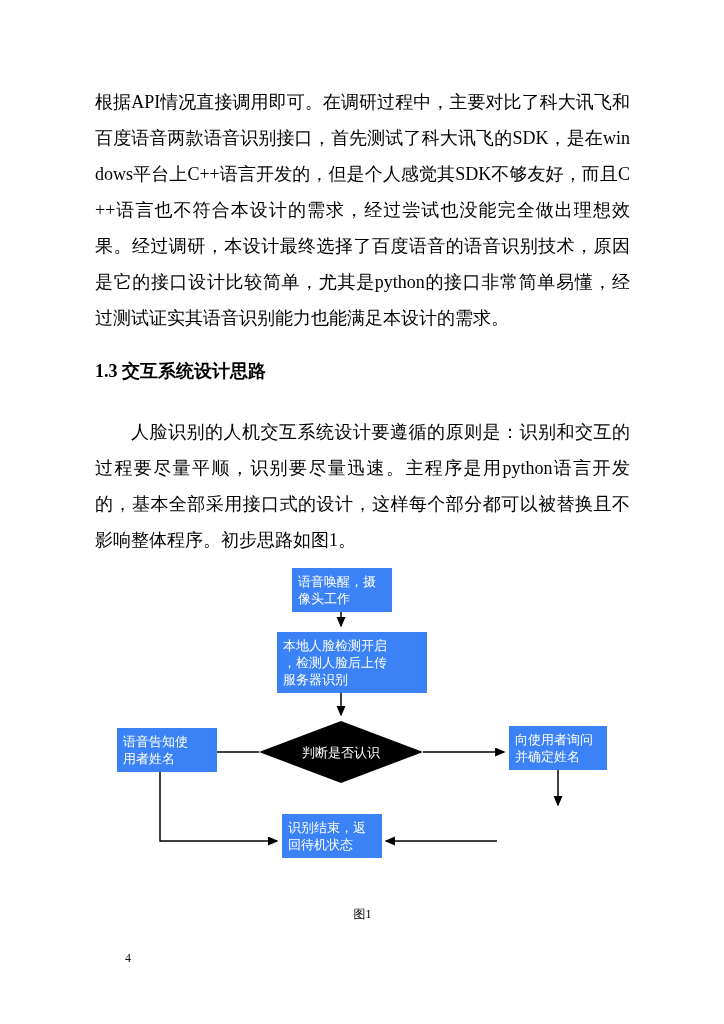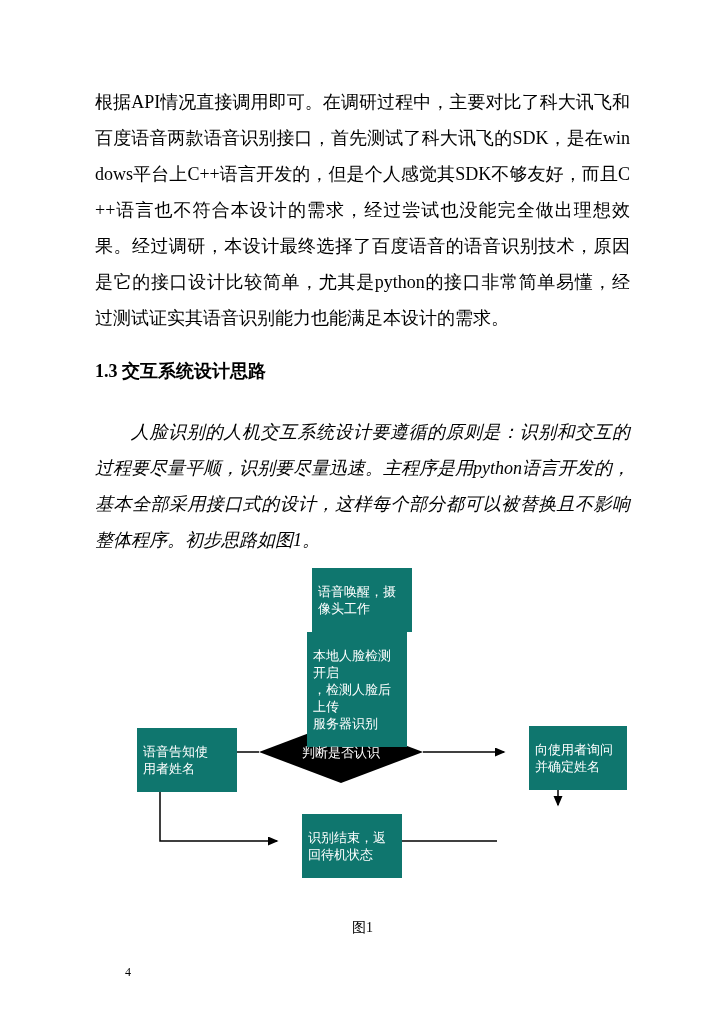--- a/index.html
+++ b/index.html
@@ -17,62 +17,61 @@
     padding: 84px 94px 0 95px;
     position: relative;
   }
   p.body-text {
     margin: 0;
     font-size: 18px;
     line-height: 36px;
     text-align: justify;
     word-break: break-all;
   }
-  p.indent { text-indent: 2em; font-style: italic; }
+  p.indent { text-indent: 2em; }
   h2.section-heading {
     margin: 22px 0 0 0;
     font-size: 18px;
     line-height: 26px;
     font-weight: bold;
     font-family: Liberation Serif, serif;
   }
   p.para-design { margin-top: 30px; }
   .flowchart {
     position: relative;
     width: 535px;
     height: 320px;
     margin-top: 6px;
     font-family: "Liberation Sans", "DejaVu Sans", sans-serif;
   }
   .flowchart svg { position: absolute; left: 0; top: 0; }
   .fc-box {
     position: absolute;
-    background: #0f766e;
+    background: #3b82f6;
     color: #ffffff;
     font-size: 13px;
     line-height: 17px;
-    padding: 15px 6px;
+    padding: 5px 6px;
     box-sizing: border-box;
     white-space: pre-line;
-    margin-left: 20px;
   }
   .fc-diamond-label {
     position: absolute;
     left: 166px;
     top: 181px;
     width: 160px;
     text-align: center;
     color: #ffffff;
     font-size: 13px;
     line-height: 15px;
   }
   p.figure-caption {
-    margin: 32px 0 0 0;
+    margin: 18px 0 0 0;
     text-align: center;
-    font-size: 14px;
+    font-size: 12px;
     line-height: 24px;
   }
   p.para-after-figure { margin-top: 18px; }
   .page-number {
     margin-top: 24px;
     padding-left: 30px;
     font-size: 12px;
     line-height: 16px;
   }
 </style>
@@ -101,21 +100,21 @@
       <line x1="328" y1="188" x2="409" y2="188" stroke="#000" stroke-width="1.5" marker-end="url(#ah)"></line>
       <line x1="463" y1="206" x2="463" y2="241" stroke="#000" stroke-width="1.5" marker-end="url(#ah)"></line>
       <line x1="402" y1="277" x2="291" y2="277" stroke="#000" stroke-width="1.5" marker-end="url(#ah)"></line>
       <polyline points="65,208 65,277 182,277" fill="none" stroke="#000" stroke-width="1.5" marker-end="url(#ah)"></polyline>
       <polygon points="164,188 246,157 328,188 246,219" fill="#000000"></polygon>
     </svg>
 
     <div class="fc-box" style="left:197px; top:4px; width:100px;">语音唤醒，摄
 像头工作</div>
 
-    <div class="fc-box" style="left:192px; top:68px; width:100px;">本地人脸检测开启
+    <div class="fc-box" style="left:182px; top:68px; width:150px;">本地人脸检测开启
 ，检测人脸后上传
 服务器识别</div>
 
     <div class="fc-diamond-label">判断是否认识</div>
 
     <div class="fc-box" style="left:22px; top:164px; width:100px;">语音告知使
 用者姓名</div>
 
     <div class="fc-box" style="left:414px; top:162px; width:98px;">向使用者询问
 并确定姓名</div>

